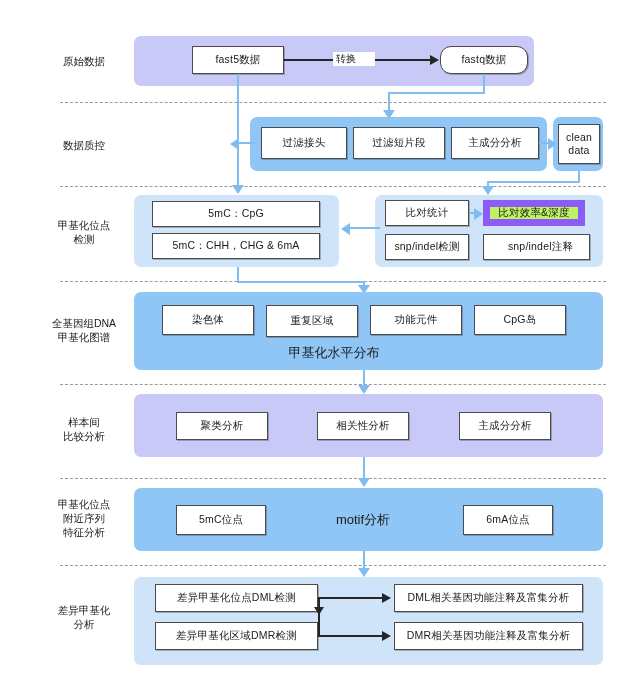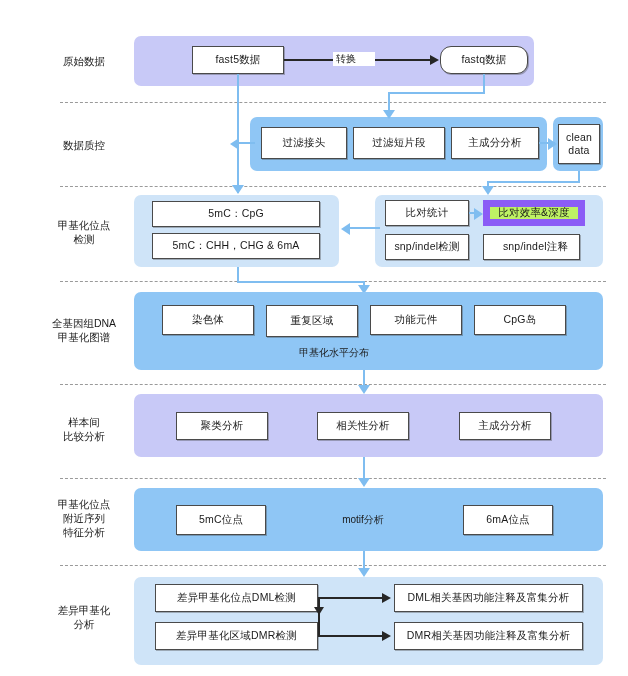--- a/index.html
+++ b/index.html
@@ -59,21 +59,21 @@
     box-shadow:1px 1px 0 rgba(60,60,60,.35);
   }
   .node.soft{
     border:7px solid #8b5cf6;
     background:#bef264;
     box-shadow:none;
   }
   
   .plain{
     position:absolute;
-    font-size:10px;
+    font-size:13px;
     color:#1a1a1a;
     text-align:center;
     display:flex;
     align-items:center;
     justify-content:center;
   }
   .vline{position:absolute;width:2px;background:#7fbdf0;}
   .hline{position:absolute;height:2px;background:#7fbdf0;}
   .vline.dark{background:#262626;width:2px;}
   .hline.dark{background:#262626;height:2px;}
@@ -147,21 +147,21 @@
   <div class="band lightblue" style="left:375px;top:195px;width:228px;height:72px;"></div>
   <div class="row-label" style="top:218px;">甲基化位点
 检测</div>
 
   <div class="node" style="left:152px;top:201px;width:168px;height:26px;">5mC：CpG</div>
   <div class="node" style="left:152px;top:233px;width:168px;height:26px;">5mC：CHH，CHG &amp; 6mA</div>
 
   <div class="node" style="left:385px;top:200px;width:84px;height:26px;">比对统计</div>
   <div class="node soft" style="left:483px;top:200px;width:102px;height:26px;">比对效率&amp;深度</div>
   <div class="node" style="left:385px;top:234px;width:84px;height:26px;">snp/indel检测</div>
-  <div class="node" style="left:483px;top:234px;width:97px;height:26px;padding-left:8px;">snp/indel注释</div>
+  <div class="node" style="left:483px;top:234px;width:107px;height:26px;padding-left:8px;">snp/indel注释</div>
 
   <div class="hline" style="left:469px;top:212px;width:8px;"></div>
   <div class="arrow right" style="left:474px;top:208px;"></div>
 
   <div class="hline" style="left:348px;top:227px;width:32px;"></div>
   <div class="arrow left" style="left:341px;top:223px;"></div>
 
   <div class="sep" style="top:281px;"></div>
 
   <div class="vline" style="left:237px;top:267px;height:14px;"></div>

